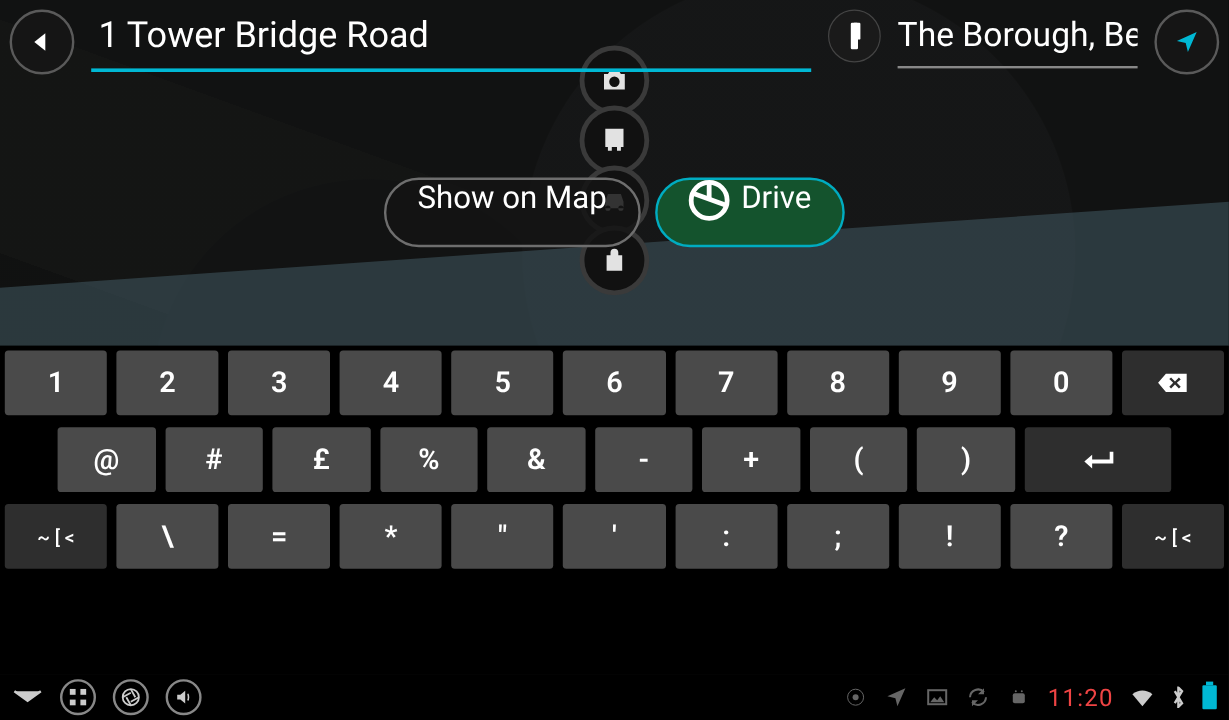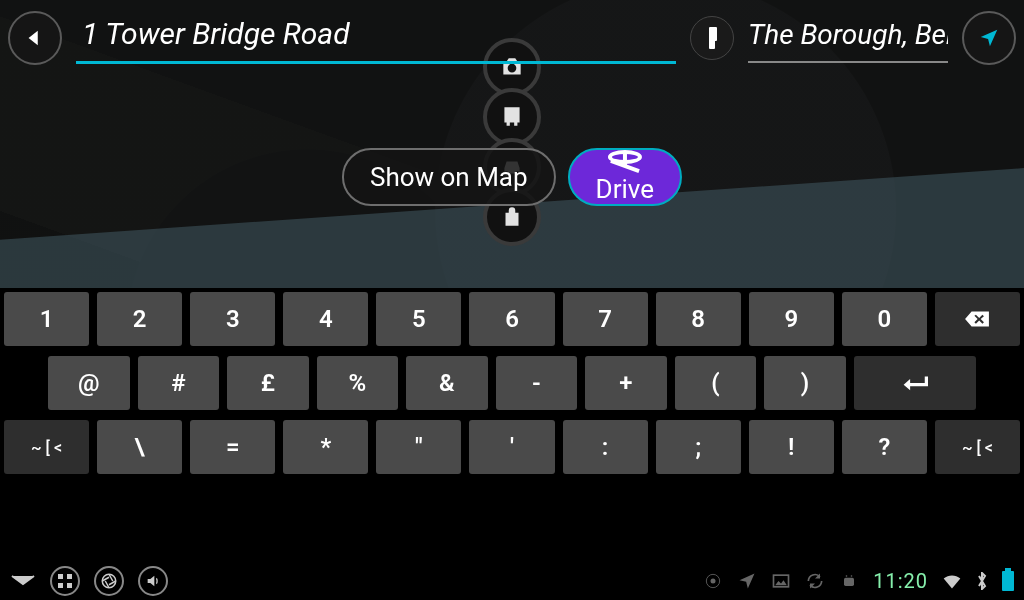--- a/index.html
+++ b/index.html
@@ -18,21 +18,21 @@
     filter: saturate(0.4) brightness(0.6);
   }
   .river {
     position:absolute; left:-80px; top:200px; width:1300px; height:120px;
     background:#415a63; opacity:0.55;
     border-radius:70px;
     transform:rotate(-4deg);
   }
 
   
-  .header { position:absolute; top:8px; left:8px; right:8px; height:60px; display:flex; align-items:center; gap:14px;font-style:italic; }
+  .header { position:absolute; top:8px; left:8px; right:8px; height:60px; display:flex; align-items:flex-start; gap:14px; }
   .circle-btn {
     width:54px; height:54px; border-radius:50%;
     background:#151515;
     border:2px solid #5a5a5a;
     display:flex; align-items:center; justify-content:center;
     color:#fff; cursor:pointer;
   }
   .search-field {
     flex:1; color:#fff; font-size:30px; padding:4px 6px 10px 6px;
     border-bottom:3px solid #00b8d4;
@@ -51,23 +51,23 @@
   .city-btn::after { content:""; position:absolute; left:20px; width:6px; height:14px; background:#fff; border-radius:1px; top:10px; }
   .pin-stack { position:absolute; left:50%; top:46px; transform:translateX(-50%); }
   .poi { width:58px; height:58px; border-radius:50%; background:#111; border:4px solid #3a3a3a; margin:-8px auto; display:flex; align-items:center; justify-content:center; color:#ddd; font-size:24px;}
   .poi svg { width:26px; height:26px; fill:#e2e2e2; }
 
   
   .actions { position:absolute; top:148px; left:50%; transform:translateX(-50%); display:flex; gap:12px; }
   .pill {
     height:58px; padding:0 26px; border-radius:30px;
     background:rgba(20,20,20,0.85); border:2px solid #6e6e6e;
-    color:#fff; font-size:26px; display:flex; align-items:center; gap:10px; cursor:pointer;
-  }
-  .pill.primary { background:#6d28d9; border-color:#00acc1;flex-direction:column; }
+    color:#fff; font-size:26px; display:flex; gap:10px; cursor:pointer;
+  }
+  .pill.primary { background:#14532d; border-color:#00acc1; }
   .wheel { width:34px; height:34px; border:4px solid #fff; border-radius:50%; position:relative; }
   .wheel::before, .wheel::after { content:""; position:absolute; background:#fff; }
   .wheel::before { left:11px; top:-2px; width:4px; height:14px; }
   .wheel::after  { left:-2px; top:10px; width:30px; height:4px; transform:rotate(20deg); }
 
   
   .keyboard {
     position:absolute; left:0; right:0; bottom:38px; top:288px;
     background:#000; padding:4px;
     display:flex; flex-direction:column; gap:10px;
@@ -88,21 +88,21 @@
   .key.enter { flex:1.5; }
 
   
   .sysbar {
     position:absolute; left:0; right:0; bottom:0; height:38px;
     background:#000; display:flex; align-items:center; padding:0 10px; gap:14px; color:#ddd;
   }
   .sys-spacer { flex:1; }
   .sys-icon { width:30px; height:30px; border:2px solid #888; border-radius:50%; display:flex; align-items:center; justify-content:center; }
   .sys-ghost { width:20px; height:20px; opacity:0.75; }
-  .clock { font-size:20px; letter-spacing:1px; color:#86efac; }
+  .clock { font-size:20px; letter-spacing:1px; color:#ef4444; }
   .batt {
     width:12px; height:20px; background:#00b8d4; position:relative; border-radius:1px;
   }
   .batt::before { content:""; position:absolute; top:-3px; left:3px; width:6px; height:3px; background:#00b8d4; }
 </style>
 </head>
 <body>
 
 <div class="screen">
 

